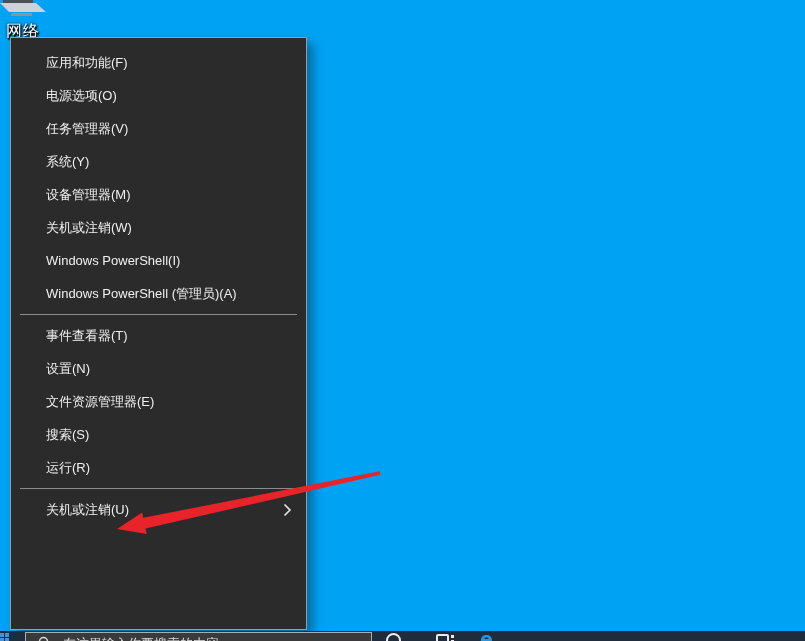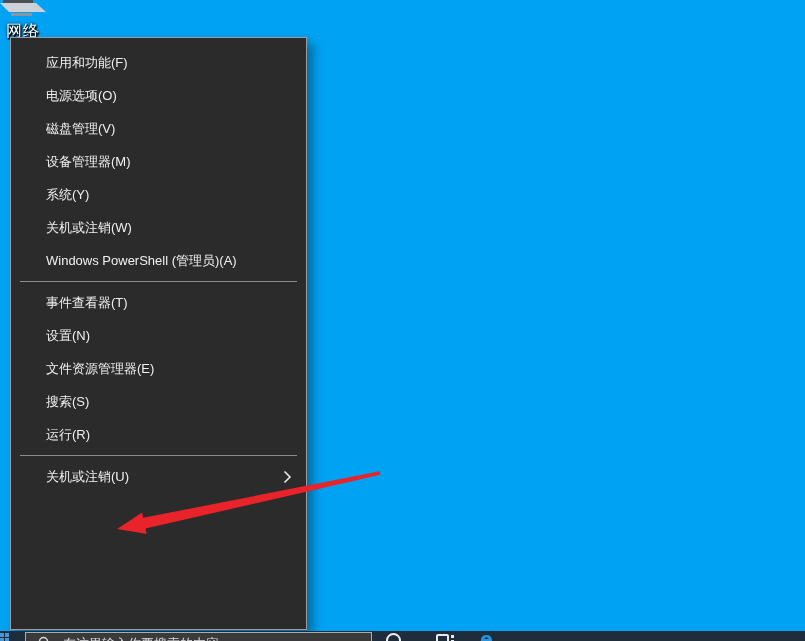--- a/index.html
+++ b/index.html
@@ -90,30 +90,33 @@
 </div>
 
 <div class="context-menu">
   <div class="menu-item">
       <span>应用和功能(F)</span>
     </div>
   <div class="menu-item">
       <span>电源选项(O)</span>
     </div>
   <div class="menu-item">
-      <span>磁盘管理(V)</span>
+      <span>任务管理器(V)</span>
+    </div>
+  <div class="menu-item">
+      <span>系统(Y)</span>
     </div>
   <div class="menu-item">
       <span>设备管理器(M)</span>
     </div>
   <div class="menu-item">
-      <span>系统(Y)</span>
+      <span>关机或注销(W)</span>
     </div>
   <div class="menu-item">
-      <span>关机或注销(W)</span>
+      <span>Windows PowerShell(I)</span>
     </div>
   <div class="menu-item">
       <span>Windows PowerShell (管理员)(A)</span>
     </div>
 
   <div class="menu-separator"></div>
 
   <div class="menu-item">
       <span>事件查看器(T)</span>
     </div>

